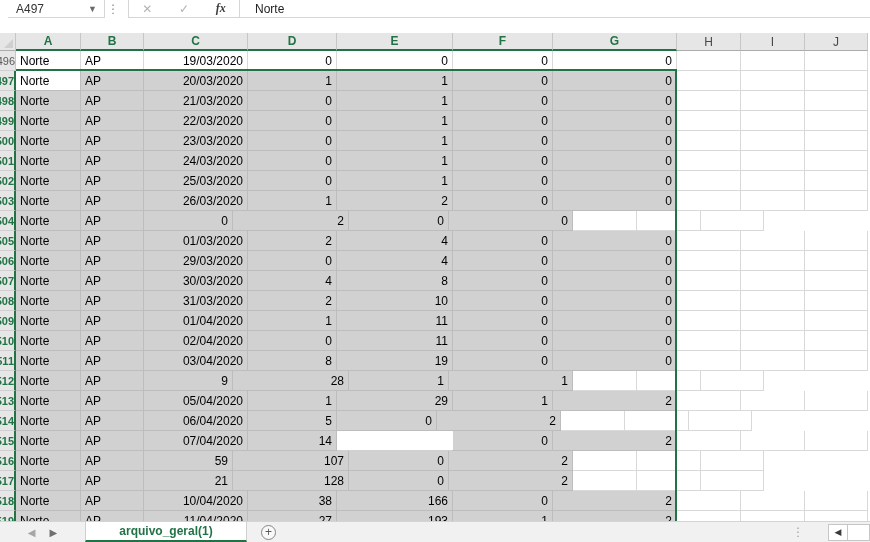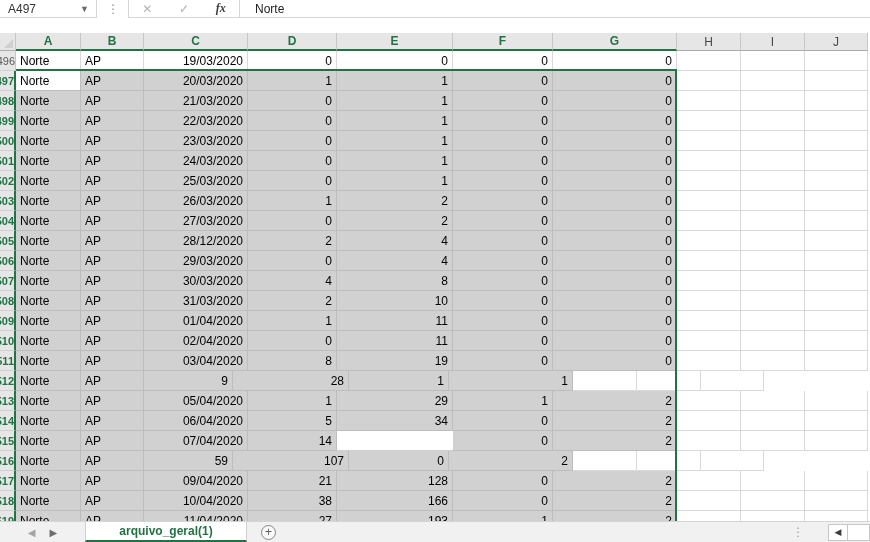--- a/index.html
+++ b/index.html
@@ -7,21 +7,21 @@
   body {
     position: relative;
     font-family: "Liberation Sans", sans-serif;
     background: #ffffff;
     overflow: hidden;
   }
 
   
   .topbar { position: absolute; top: 0; left: 0; width: 870px; height: 33px; background: #fff; }
   .namebox {
-    position: absolute; left: 0; top: 0; width: 97px; height: 18px;
+    position: absolute; left: 8px; top: 0; width: 97px; height: 18px;
     border-right: 1px solid #d6d6d6; border-bottom: 1px solid #d6d6d6;
     display: flex; align-items: center; padding-left: 8px;
     font-size: 12px; color: #333;
   }
   .namebox .dd { margin-left: auto; margin-right: 7px; font-size: 9px; color: #6a6a6a; }
   .tb-dots {
     position: absolute; left: 104px; top: 0; width: 18px; height: 18px;
     display: flex; align-items: center; justify-content: center;
     color: #8a8a8a; font-size: 12px;
   }
@@ -246,34 +246,33 @@
         <div class="cell right sel" style="width: 100px;">0</div>
         <div class="cell right sel" style="width: 124px;">0</div>
         <div class="cell" style="width: 64px;"></div>
         <div class="cell" style="width: 64px;"></div>
         <div class="cell" style="width: 63px;"></div>
       </div>
       <div class="row">
         <div class="rowhdr sel">504</div>
         <div class="cell sel" style="width: 65px;">Norte</div>
         <div class="cell sel" style="width: 63px;">AP</div>
-        <div class="cell right sel" style="width: 104px;">27/03/2020</div>
         <div class="cell right sel" style="width: 89px;">0</div>
         <div class="cell right sel" style="width: 116px;">2</div>
         <div class="cell right sel" style="width: 100px;">0</div>
         <div class="cell right sel" style="width: 124px;">0</div>
         <div class="cell" style="width: 64px;"></div>
         <div class="cell" style="width: 64px;"></div>
         <div class="cell" style="width: 63px;"></div>
       </div>
       <div class="row">
         <div class="rowhdr sel">505</div>
         <div class="cell sel" style="width: 65px;">Norte</div>
         <div class="cell sel" style="width: 63px;">AP</div>
-        <div class="cell right sel" style="width: 104px;">28/12/2020</div>
+        <div class="cell right sel" style="width: 104px;">01/03/2020</div>
         <div class="cell right sel" style="width: 89px;">2</div>
         <div class="cell right sel" style="width: 116px;">4</div>
         <div class="cell right sel" style="width: 100px;">0</div>
         <div class="cell right sel" style="width: 124px;">0</div>
         <div class="cell" style="width: 64px;"></div>
         <div class="cell" style="width: 64px;"></div>
         <div class="cell" style="width: 63px;"></div>
       </div>
       <div class="row">
         <div class="rowhdr sel">506</div>
@@ -377,21 +376,20 @@
         <div class="cell" style="width: 64px;"></div>
         <div class="cell" style="width: 64px;"></div>
         <div class="cell" style="width: 63px;"></div>
       </div>
       <div class="row">
         <div class="rowhdr sel">514</div>
         <div class="cell sel" style="width: 65px;">Norte</div>
         <div class="cell sel" style="width: 63px;">AP</div>
         <div class="cell right sel" style="width: 104px;">06/04/2020</div>
         <div class="cell right sel" style="width: 89px;">5</div>
-        <div class="cell right sel" style="width: 116px;">34</div>
         <div class="cell right sel" style="width: 100px;">0</div>
         <div class="cell right sel" style="width: 124px;">2</div>
         <div class="cell" style="width: 64px;"></div>
         <div class="cell" style="width: 64px;"></div>
         <div class="cell" style="width: 63px;"></div>
       </div>
       <div class="row">
         <div class="rowhdr sel">515</div>
         <div class="cell sel" style="width: 65px;">Norte</div>
         <div class="cell sel" style="width: 63px;">AP</div>
@@ -413,21 +411,20 @@
         <div class="cell right sel" style="width: 100px;">0</div>
         <div class="cell right sel" style="width: 124px;">2</div>
         <div class="cell" style="width: 64px;"></div>
         <div class="cell" style="width: 64px;"></div>
         <div class="cell" style="width: 63px;"></div>
       </div>
       <div class="row">
         <div class="rowhdr sel">517</div>
         <div class="cell sel" style="width: 65px;">Norte</div>
         <div class="cell sel" style="width: 63px;">AP</div>
-        <div class="cell right sel" style="width: 104px;">09/04/2020</div>
         <div class="cell right sel" style="width: 89px;">21</div>
         <div class="cell right sel" style="width: 116px;">128</div>
         <div class="cell right sel" style="width: 100px;">0</div>
         <div class="cell right sel" style="width: 124px;">2</div>
         <div class="cell" style="width: 64px;"></div>
         <div class="cell" style="width: 64px;"></div>
         <div class="cell" style="width: 63px;"></div>
       </div>
       <div class="row">
         <div class="rowhdr sel">518</div>

